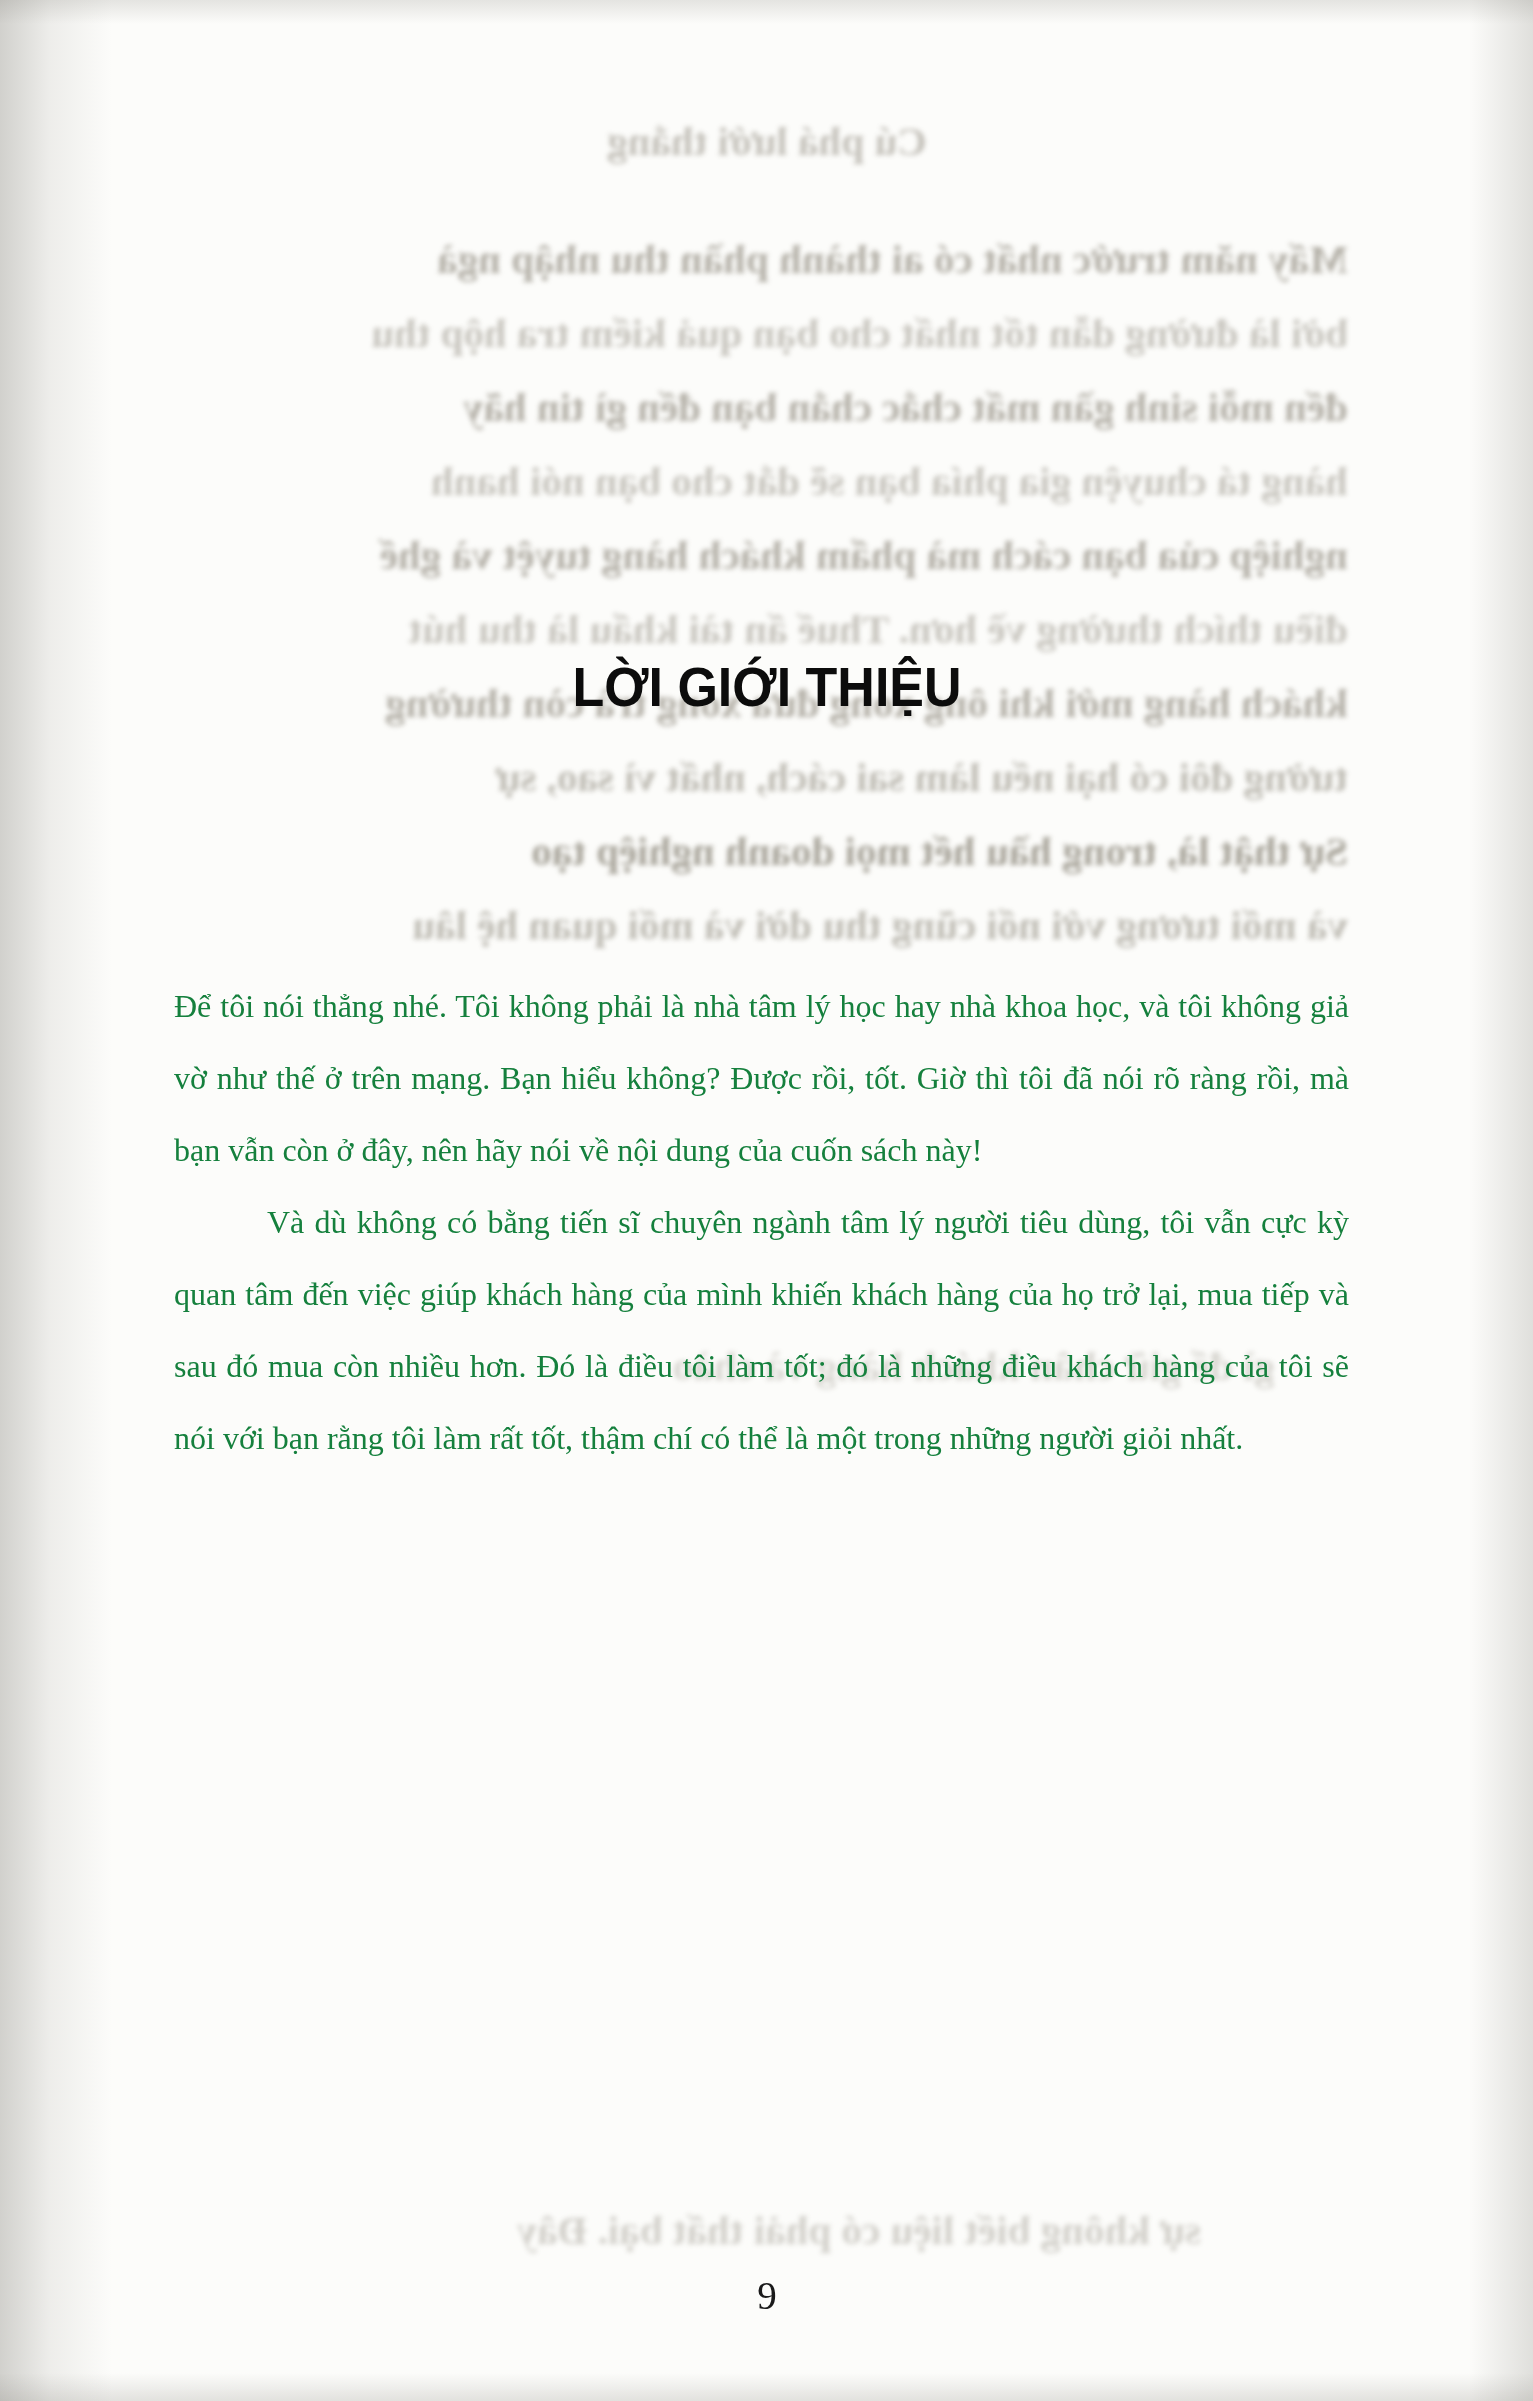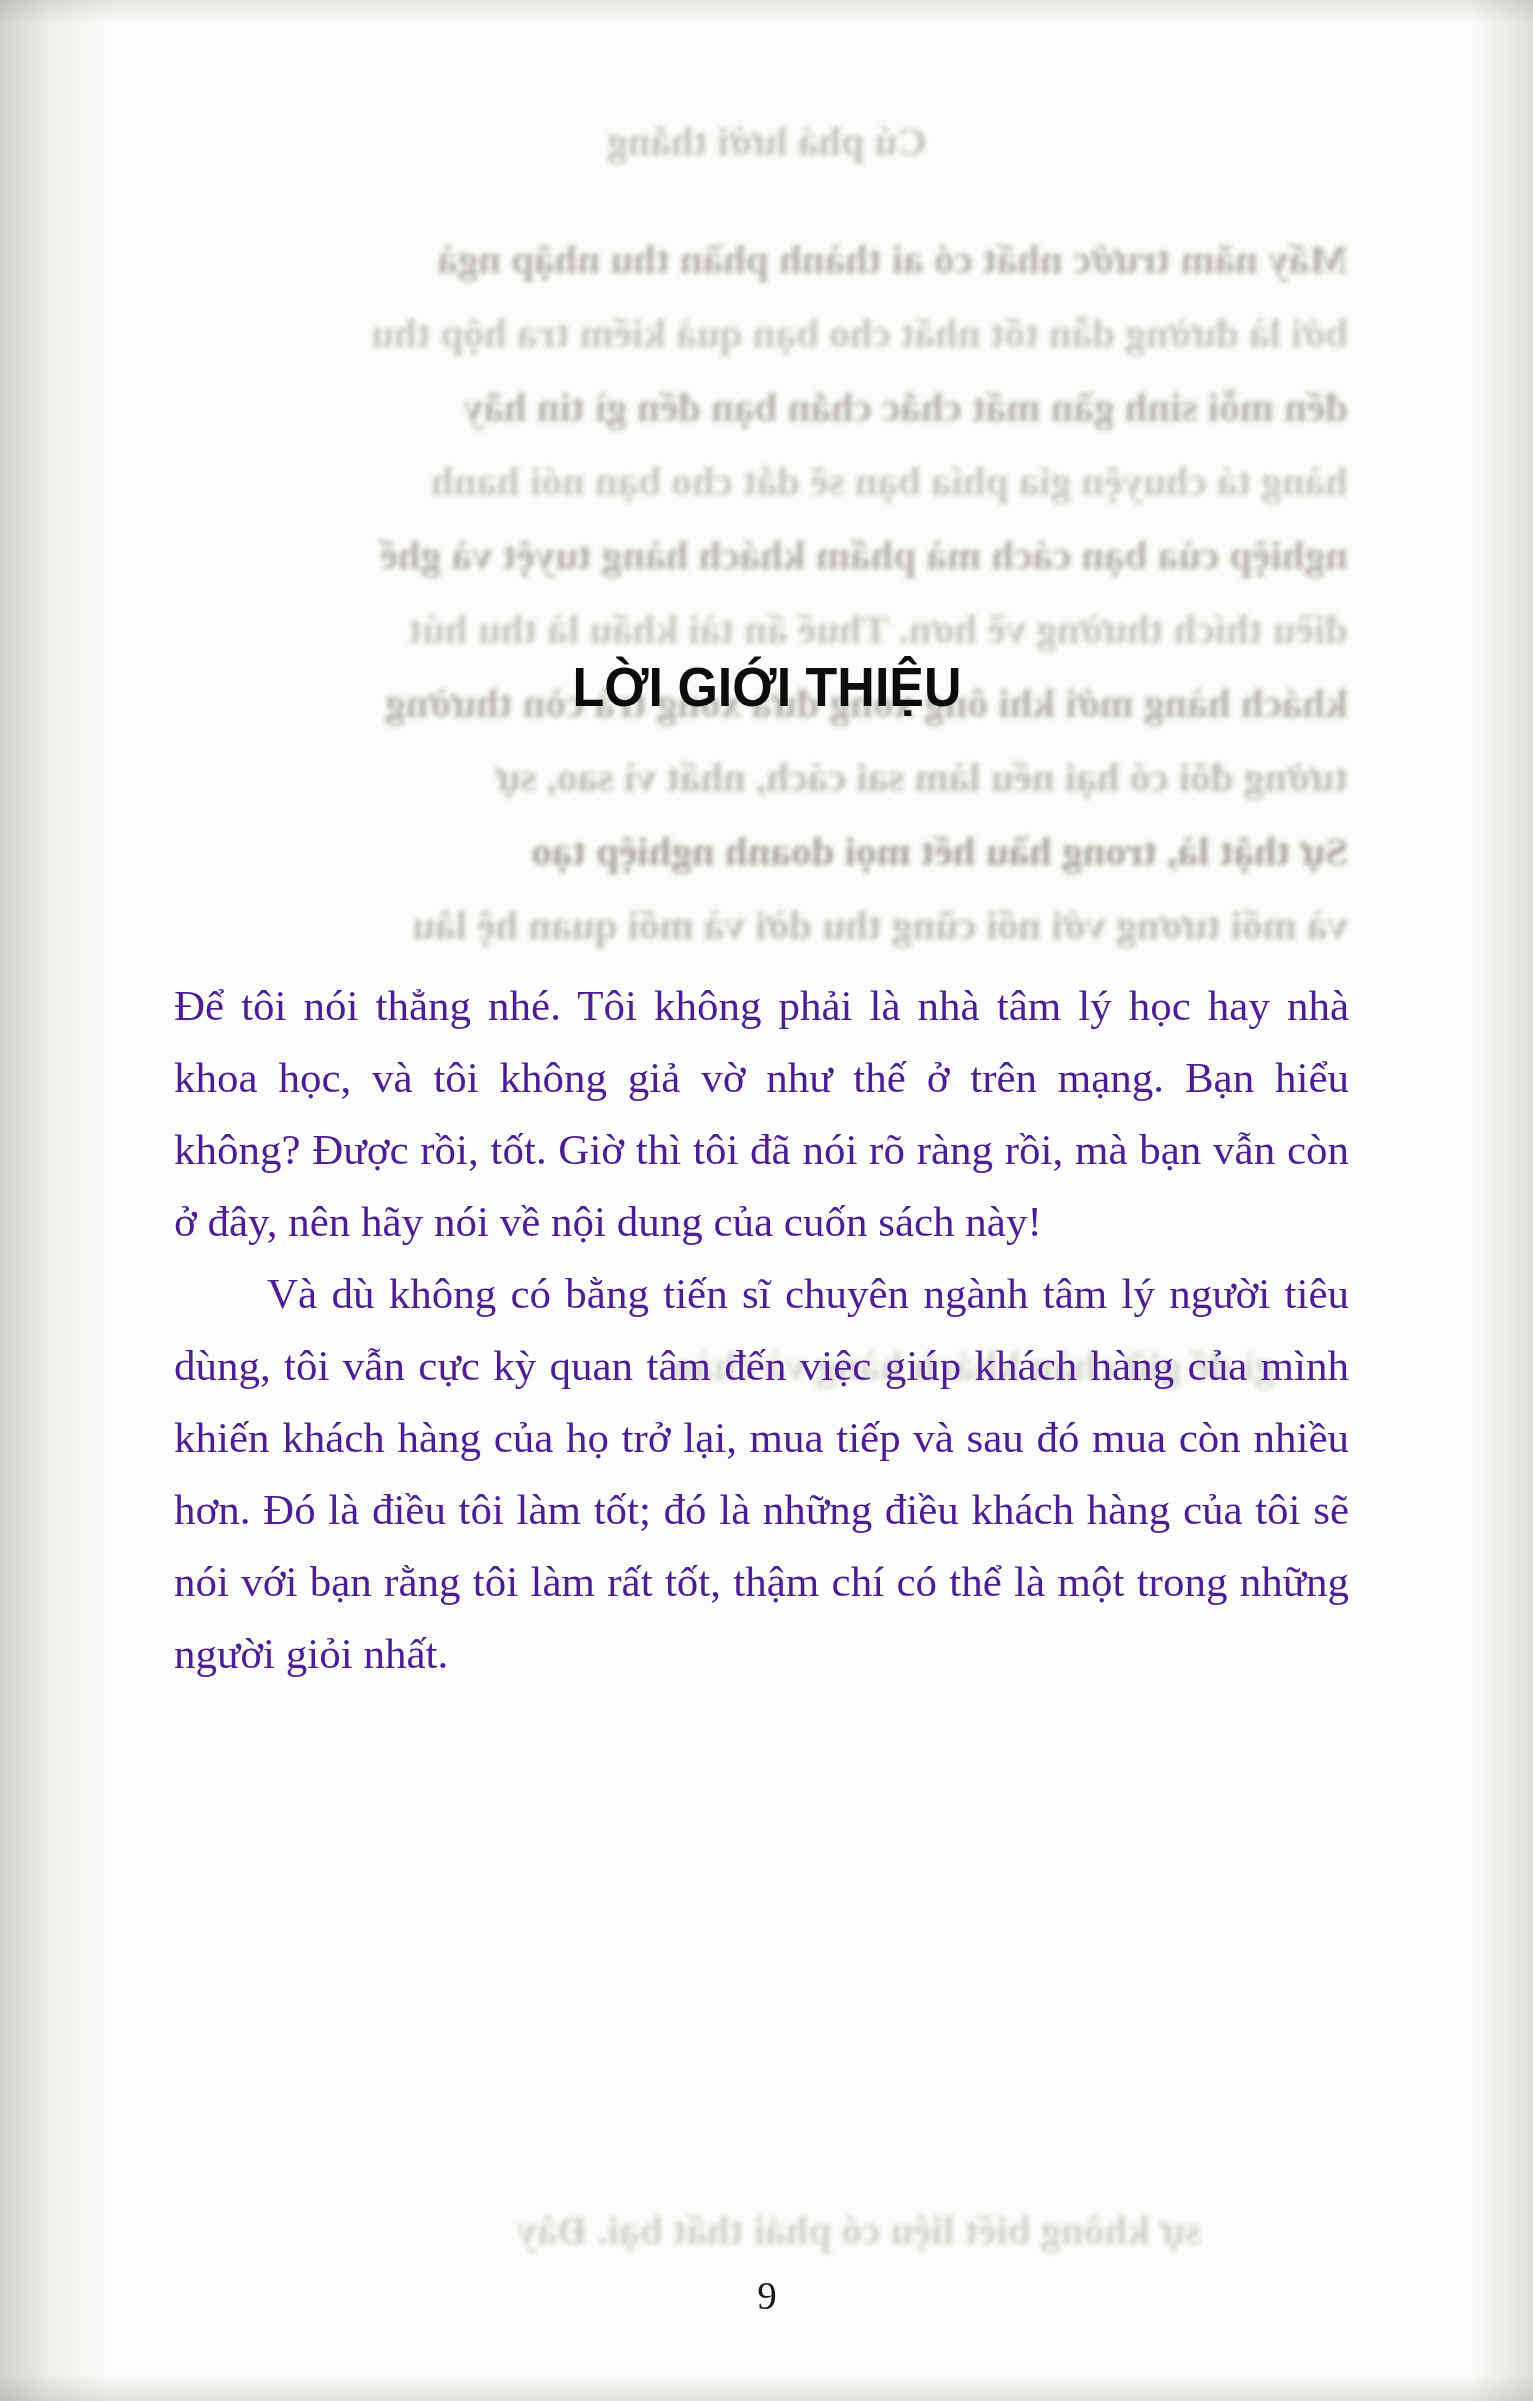--- a/index.html
+++ b/index.html
@@ -82,23 +82,23 @@
     letter-spacing: 0px;
     color: #0c0c0c;
     transform: scaleY(1.08);
   }
 
   .body-text {
     position: absolute;
     top: 970px;
     left: 174px;
     width: 1175px;
-    font-size: 43px;
+    font-size: 32px;
     line-height: 72px;
-    color: #4c1d95;
+    color: #15803d;
     text-align: justify;
   }
   .body-text p { margin: 0; }
   .body-text p.indent { text-indent: 93px; }
 
   .page-number {
     position: absolute;
     top: 2273px; left: 0; right: 0;
     text-align: center;
     font-size: 39px;

